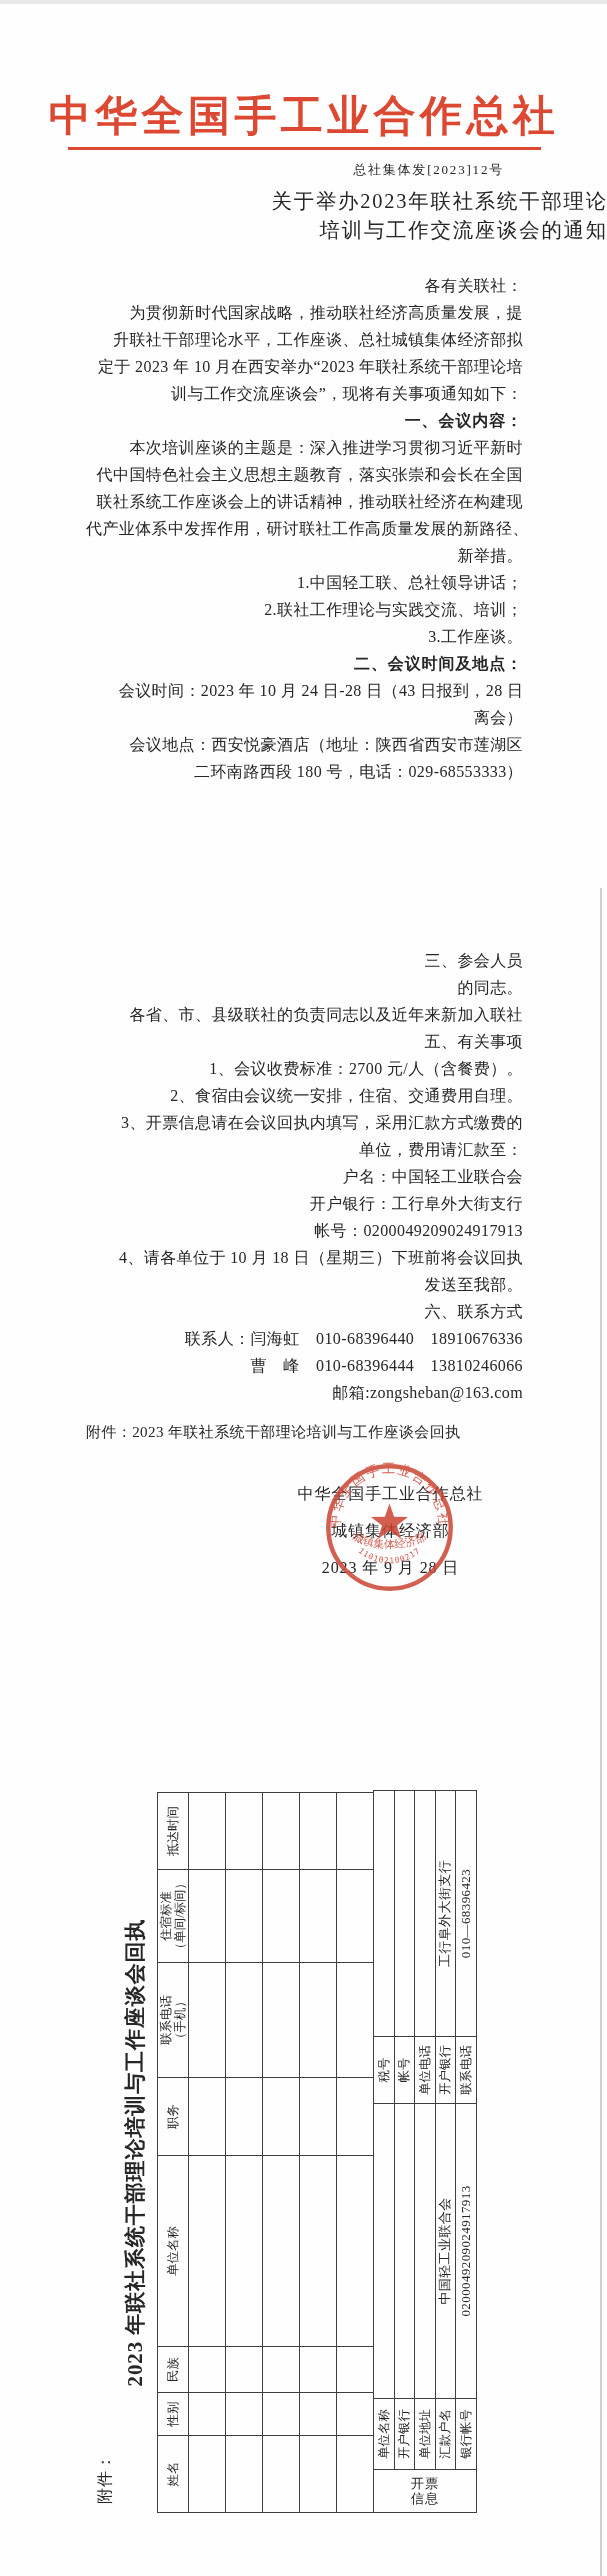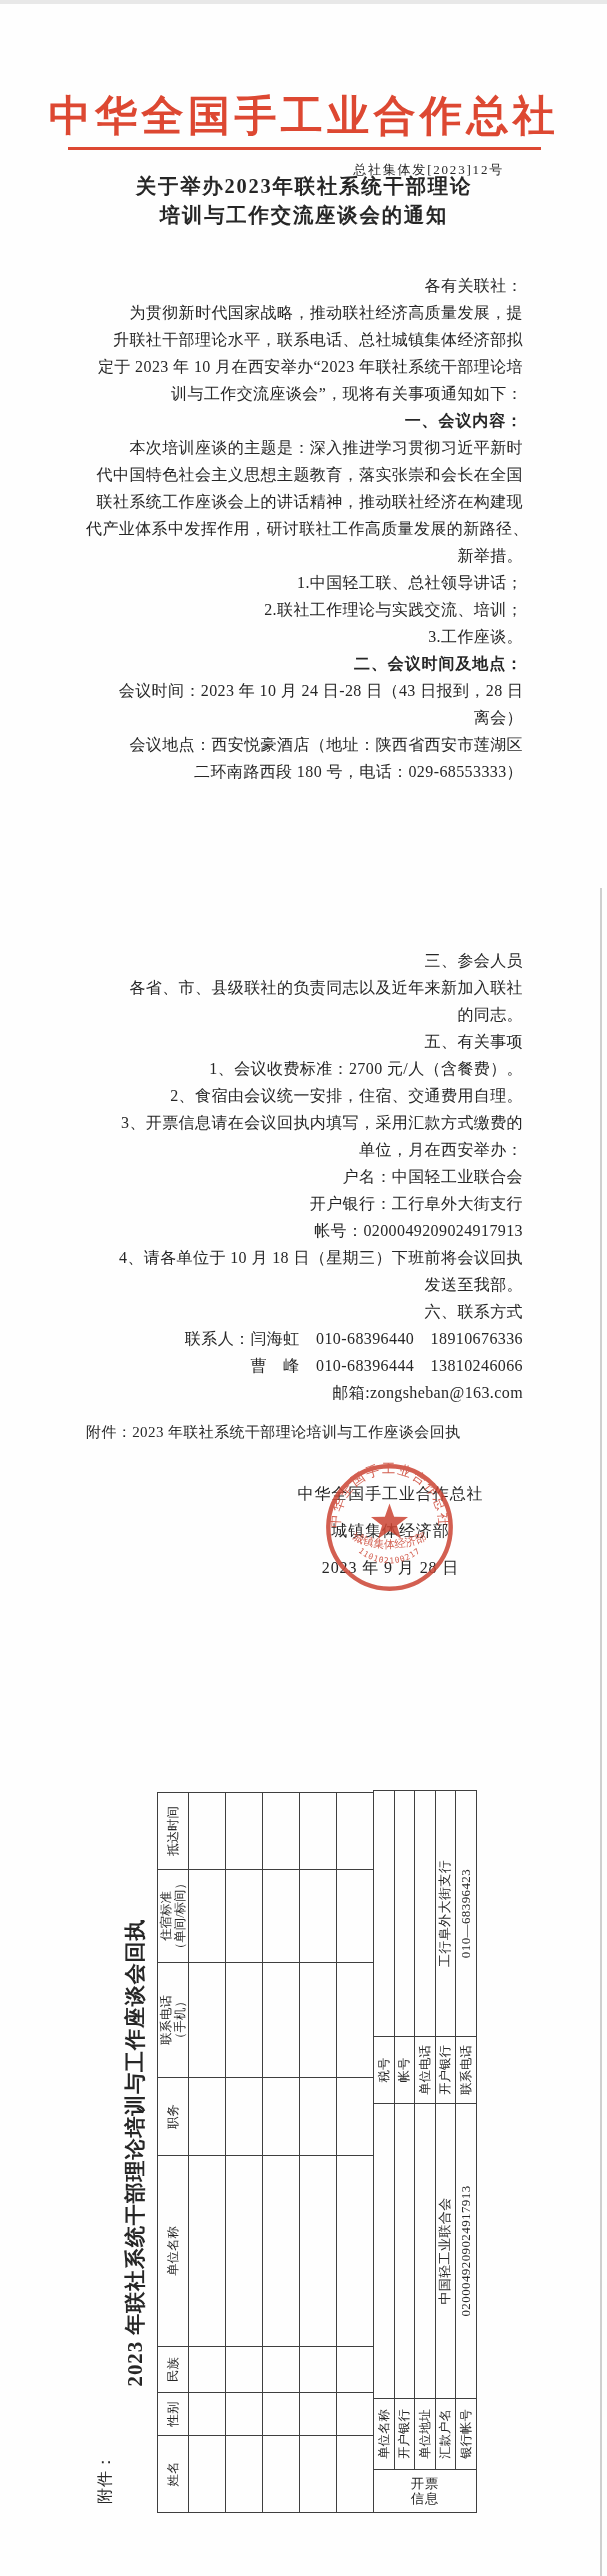--- a/index.html
+++ b/index.html
@@ -4,21 +4,21 @@
 <style>
   html,body{margin:0;padding:0;background:#e8e8e8;}
   #page{position:relative;width:608px;height:2576px;background:#fefefe;margin:4px auto;
         font-family:"Liberation Serif",serif;color:#262626;overflow:hidden;}
   .abs{position:absolute;}
   
   .org-header{left:0;top:89px;width:100%;text-align:center;color:#dd4832;
       font-size:42px;font-weight:700;letter-spacing:4.4px;line-height:46px;}
   .red-rule{left:68px;top:143px;width:473px;height:2.7px;background:#dd4832;}
   .doc-number{left:0;top:157px;width:504px;text-align:right;font-size:13px;letter-spacing:1.8px;}
-  .doc-title{left:0;top:168px;width:100%;text-align:center;font-size:20.4px;font-weight:700;
+  .doc-title{left:0;top:183px;width:100%;text-align:right;font-size:20.4px;font-weight:400;
       line-height:29px;letter-spacing:1.8px;}
   
   .body-block{left:86px;width:437px;font-size:16px;line-height:27px;letter-spacing:0.4px;
       white-space:nowrap;text-align:right;}
   .body-block div{height:27px;}
   .body-block .bold{font-family:"Liberation Sans",sans-serif;font-weight:700;letter-spacing:0.9px;}
   .attach-note{left:86px;top:1419px;font-size:15px;letter-spacing:0.4px;}
   .sig-block{left:253px;top:1480px;width:275px;text-align:center;font-size:16px;}
   .sig-block div{margin-bottom:16px;letter-spacing:0.9px;}
   
@@ -51,21 +51,21 @@
   <div class="abs doc-number">总社集体发[2023]12号</div>
   <div class="abs doc-title">
     <div>关于举办2023年联社系统干部理论</div>
     <div>培训与工作交流座谈会的通知</div>
   </div>
 
   <div class="abs body-block" style="top:268px;">
 
   <div>各有关联社：</div>
       <div>　　为贯彻新时代国家战略，推动联社经济高质量发展，提</div>
-      <div>升联社干部理论水平，联系电话、总社城镇集体经济部拟</div>
+      <div>升联社干部理论水平，工作座谈、总社城镇集体经济部拟</div>
       <div>定于 2023 年 10 月在西安举办“2023 年联社系统干部理论培</div>
       <div>训与工作交流座谈会”，现将有关事项通知如下：</div>
       <div class="bold">　　一、会议内容：</div>
       <div>　　本次培训座谈的主题是：深入推进学习贯彻习近平新时</div>
       <div>代中国特色社会主义思想主题教育，落实张崇和会长在全国</div>
       <div>联社系统工作座谈会上的讲话精神，推动联社经济在构建现</div>
       <div>代产业体系中发挥作用，研讨联社工作高质量发展的新路径、</div>
       <div>新举措。</div>
       <div>　　1.中国轻工联、总社领导讲话；</div>
       <div>　　2.联社工作理论与实践交流、培训；</div>
@@ -73,27 +73,27 @@
       <div class="bold">　　二、会议时间及地点：</div>
       <div>　　会议时间：2023 年 10 月 24 日-28 日（43 日报到，28 日</div>
       <div>离会）</div>
       <div>　　会议地点：西安悦豪酒店（地址：陕西省西安市莲湖区</div>
       <div>二环南路西段 180 号，电话：029-68553333）</div>
     </div>
 
   <div class="abs body-block" style="top:943px;">
 
   <div>　　三、参会人员</div>
+      <div>的同志。</div>
       <div>　　各省、市、县级联社的负责同志以及近年来新加入联社</div>
-      <div>的同志。</div>
       <div>　　五、有关事项</div>
       <div>　　1、会议收费标准：2700 元/人（含餐费）。</div>
       <div>　　2、食宿由会议统一安排，住宿、交通费用自理。</div>
       <div>　　3、开票信息请在会议回执内填写，采用汇款方式缴费的</div>
-      <div>单位，月在西安举办：</div>
+      <div>单位，费用请汇款至：</div>
       <div>　　户名：中国轻工业联合会</div>
       <div>　　开户银行：工行阜外大街支行</div>
       <div>　　帐号：0200049209024917913</div>
       <div>　　4、请各单位于 10 月 18 日（星期三）下班前将会议回执</div>
       <div>发送至我部。</div>
       <div>　　六、联系方式</div>
       <div>　　联系人：闫海虹　010-68396440　18910676336</div>
       <div>　　　　　　曹　峰　010-68396444　13810246066</div>
       <div>　　邮箱:zongsheban@163.com</div>
     </div>

